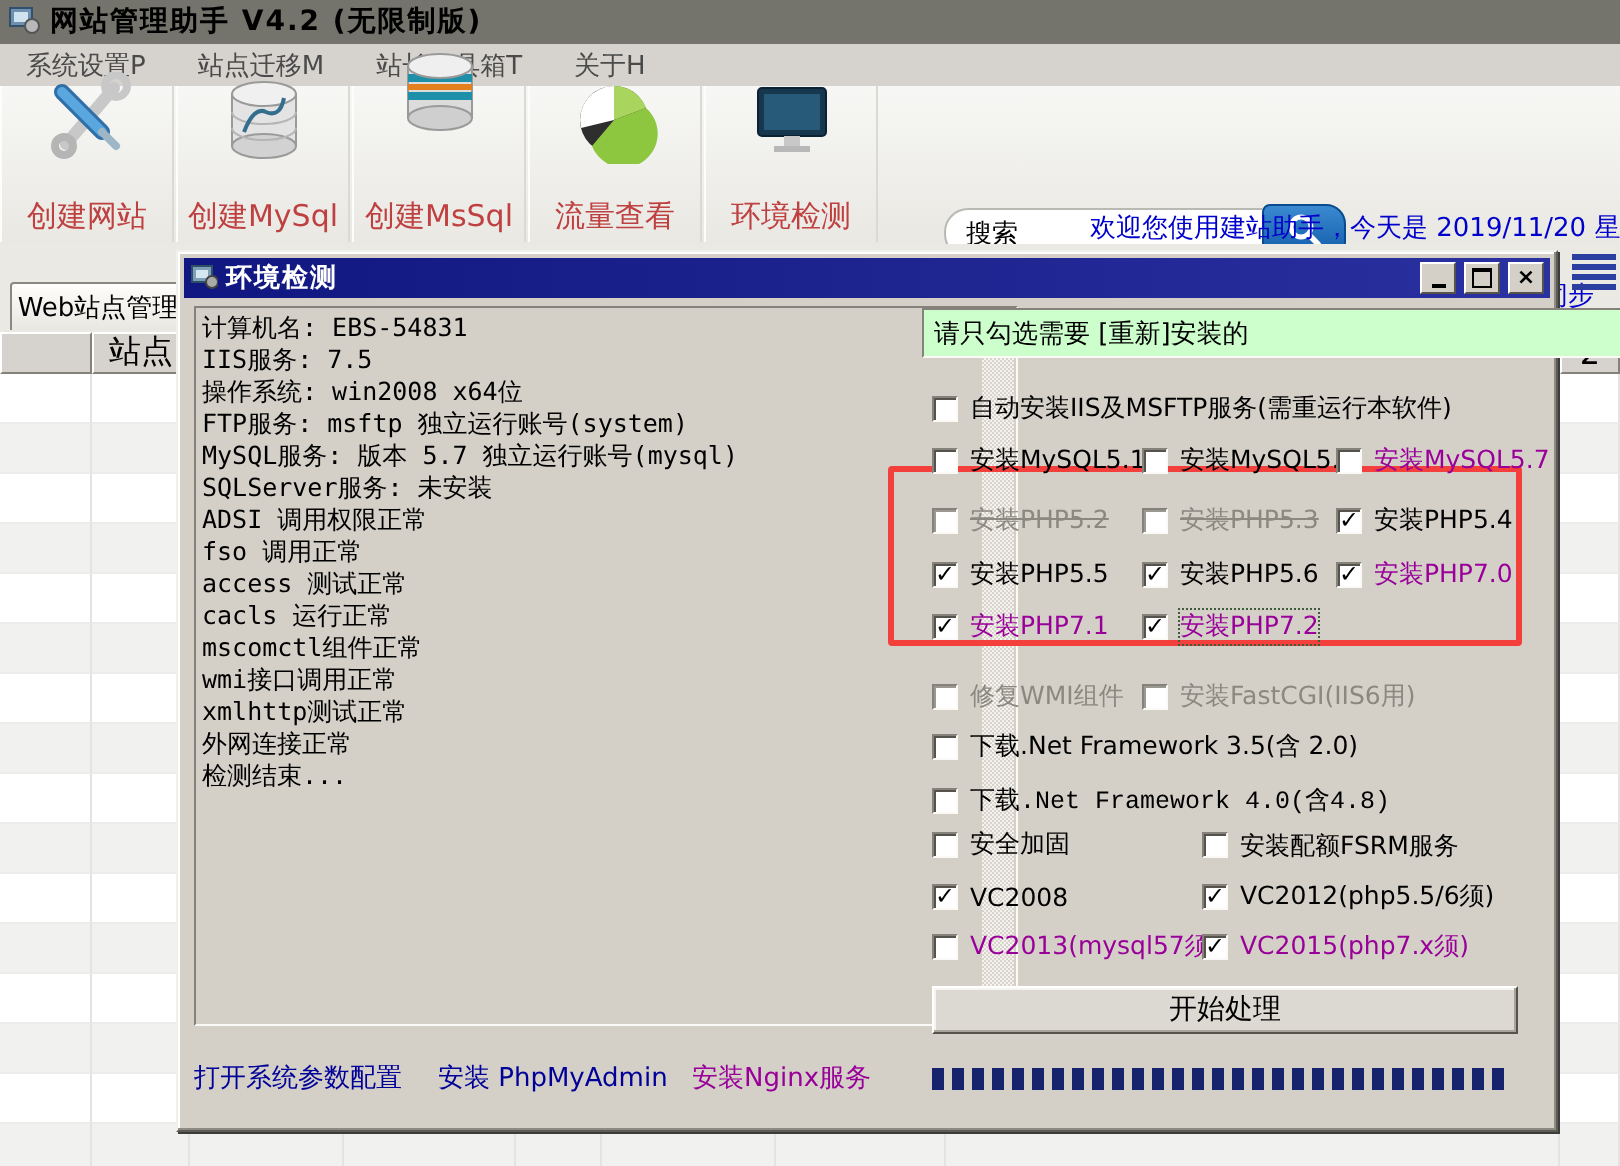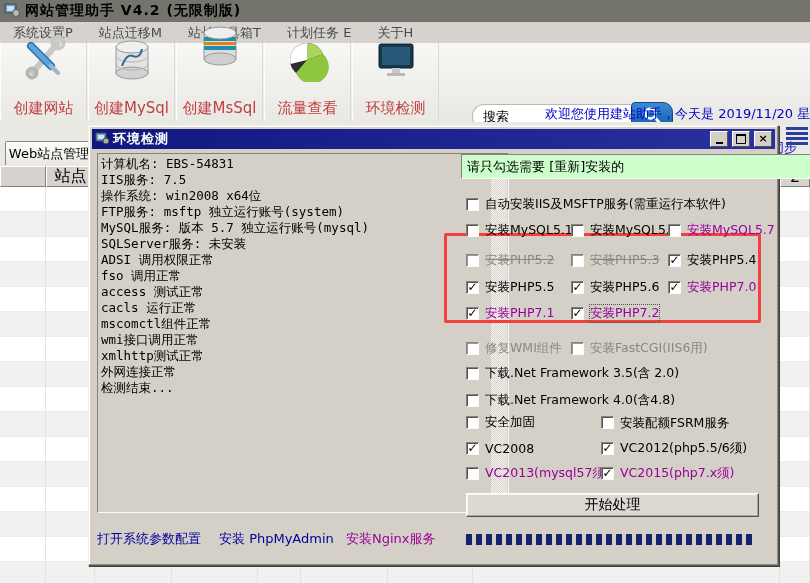--- a/index.html
+++ b/index.html
@@ -130,21 +130,20 @@
         <rect x="3" y="4" width="7" height="5" fill="#cfe2f0"></rect>
         <circle cx="12" cy="11" r="3.5" fill="#b8b8b8" stroke="#555"></circle>
       </svg></span>
   <span id="title-text">网站管理助手 V4.2 (无限制版)</span>
 </div>
 
 <div id="menubar" class="abs">
     <span class="menu-item">系统设置P</span>
     <span class="menu-item">站点迁移M</span>
     <span class="menu-item">站长工具箱T</span>
-    <span class="menu-item">计划任务 E</span>
     <span class="menu-item">关于H</span>
   </div>
 
 <div id="toolbar" class="abs">
   <div id="search-wrap" class="abs">
     <input id="search-input" value="搜索" style="">
     <div id="search-btn">
       <span id="search-icon-slot"><svg width="18" height="18" viewBox="0 0 18 18">
             <circle cx="7.5" cy="7.5" r="5" fill="none" stroke="#fff" stroke-width="2.4"></circle>
             <path d="M11.3 11.3 L16 16" stroke="#fff" stroke-width="2.8" stroke-linecap="round"></path>
@@ -524,21 +523,21 @@
           <span class="cb-box disabled"></span>
           <span class="cb-label disabled-text">安装FastCGI(IIS6用)</span>
         </label>
       </div>
       <div class="cb-row" style="top: 239px; left: 377px; grid-template-columns: auto;">
         <label class="cb-item">
           <span class="cb-box"></span>
           <span class="cb-label">下载.Net Framework 3.5(含 2.0)</span>
         </label>
       </div>
-      <div class="cb-row" style="top: 266px; left: 377px; grid-template-columns: auto;">
+      <div class="cb-row" style="top: 266px; left: 377px; grid-template-columns: auto; font-family: Liberation Mono, monospace;">
         <label class="cb-item">
           <span class="cb-box"></span>
           <span class="cb-label">下载.Net Framework 4.0(含4.8)</span>
         </label>
       </div>
       <div class="cb-row" style="top: 288px; left: 377px; grid-template-columns: 135px 160px;">
         <label class="cb-item">
           <span class="cb-box"></span>
           <span class="cb-label">安全加固</span>
         </label>

